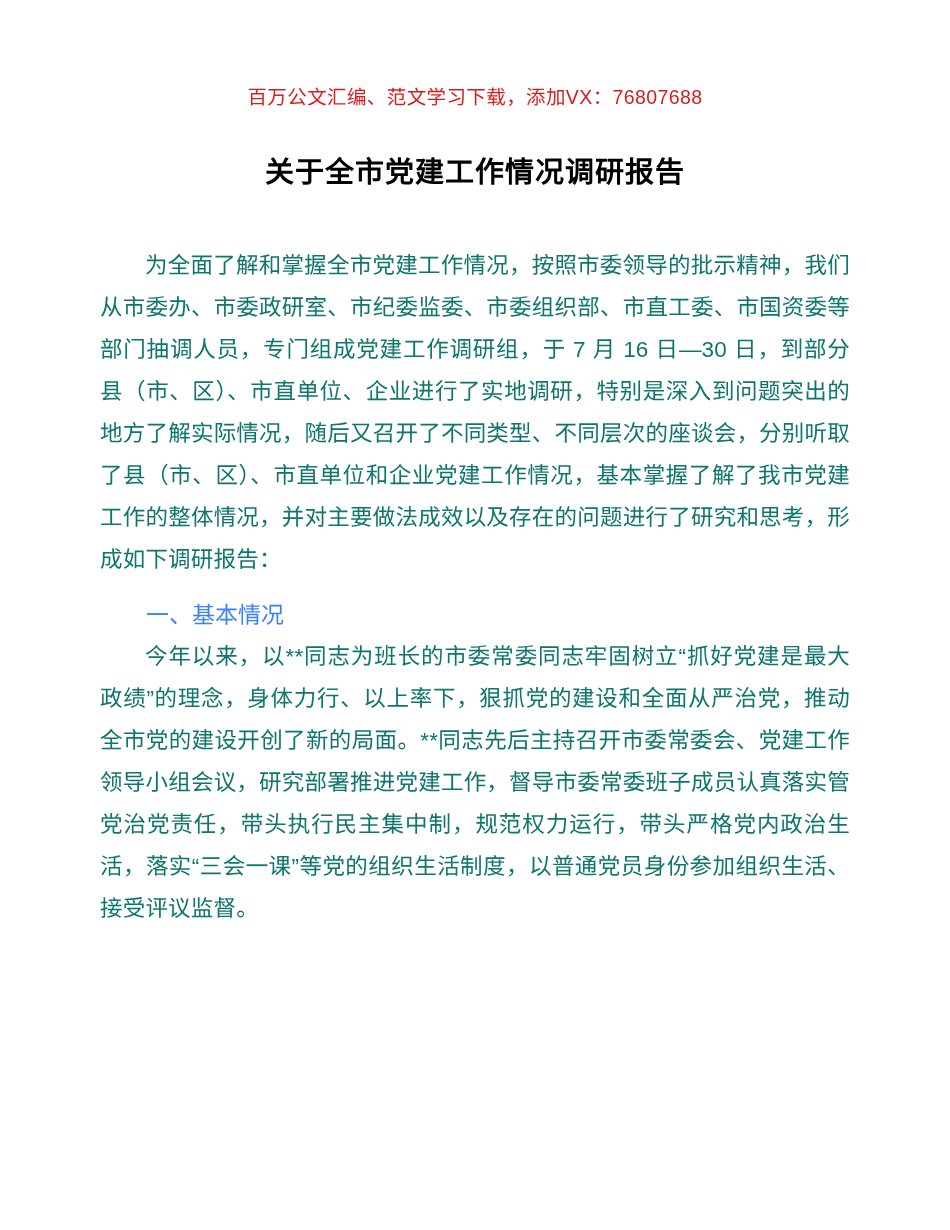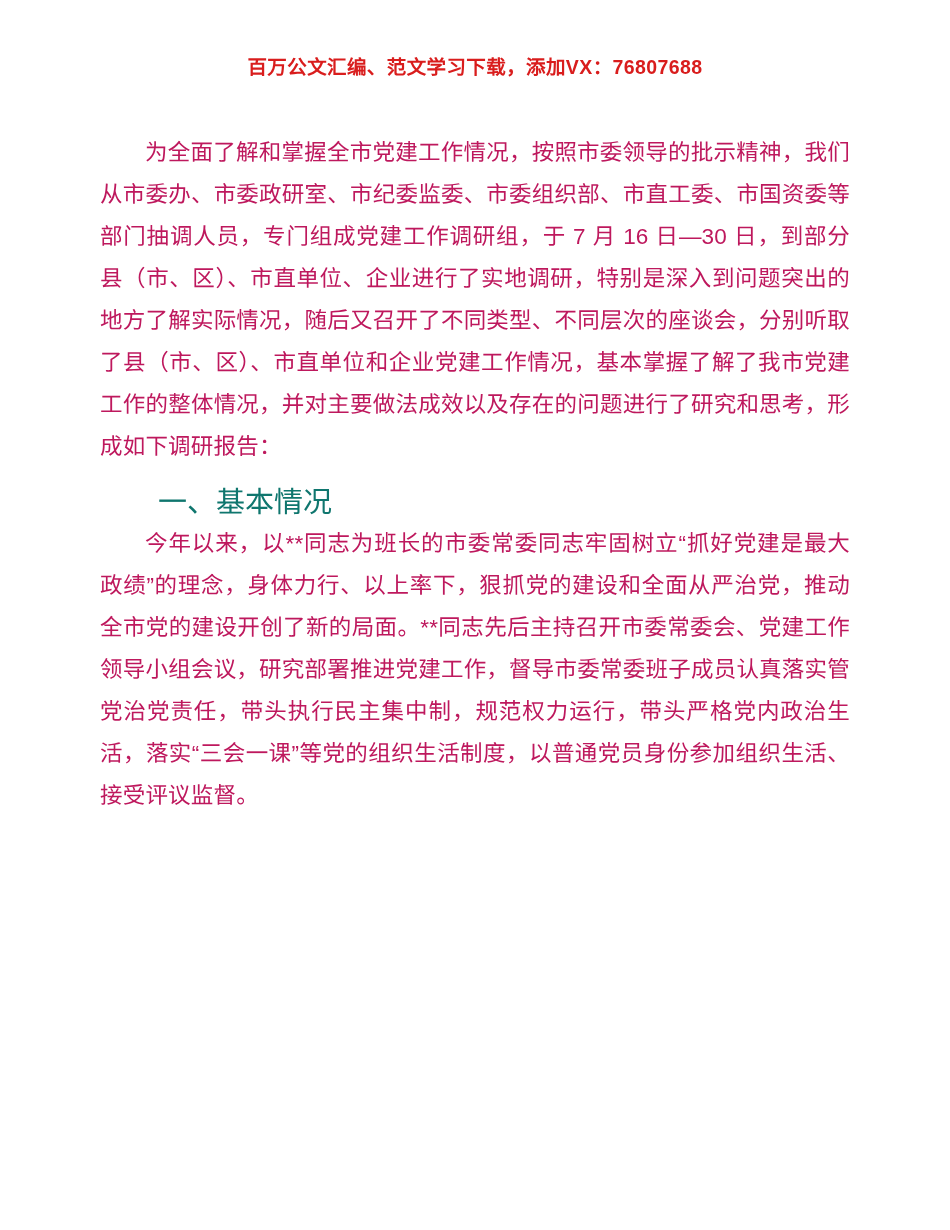--- a/index.html
+++ b/index.html
@@ -16,25 +16,25 @@
   }
   .page {
     position: relative;
     width: 950px;
     height: 1230px;
     box-sizing: border-box;
     padding: 0 100px;
     background: #ffffff;
   }
   .ad-banner {
-    margin-top: 55px;
+    margin-top: 85px;
     text-align: center;
     color: #d91d1d;
     font-size: 19.5px;
-    font-weight: bold;
+    font-weight: normal;
     letter-spacing: 0.4px;
     line-height: 1.3;
     font-family: "Liberation Sans", "DejaVu Sans", sans-serif;
   }
   .doc-title {
     margin-top: 42px;
     text-align: center;
     font-size: 29px;
     font-weight: bold;
     letter-spacing: 1px;
@@ -45,39 +45,40 @@
     margin-top: 52px;
   }
   p.para {
     margin: 0 0 2px 0;
     font-size: 22.5px;
     line-height: 42px;
     text-align: justify;
     text-justify: inter-ideograph;
     text-indent: 2em;
     letter-spacing: 0.2px;
-    color: #be185d;
+    color: #0f766e;
   }
   p.para.spaced {
   }
   p.heading {
     margin: 13px 0 0 0;
-    font-size: 29px;
+    font-size: 23px;
     line-height: 42px;
     text-indent: 2em;
-    color: #0f766e;
+    color: #3b82f6;
   }
 </style>
 </head>
 <body>
 
 <div class="page">
 
   <div class="ad-banner">百万公文汇编、范文学习下载，添加VX：76807688</div>
 
+  <h1 class="doc-title">关于全市党建工作情况调研报告</h1>
 
   <div class="body-text">
     <p class="para">为全面了解和掌握全市党建工作情况，按照市委领导的批示精神，我们从市委办、市委政研室、市纪委监委、市委组织部、市直工委、市国资委等部门抽调人员，专门组成党建工作调研组，于 7 月 16 日—30 日，到部分县（市、区）、市直单位、企业进行了实地调研，特别是深入到问题突出的地方了解实际情况，随后又召开了不同类型、不同层次的座谈会，分别听取了县（市、区）、市直单位和企业党建工作情况，基本掌握了解了我市党建工作的整体情况，并对主要做法成效以及存在的问题进行了研究和思考，形成如下调研报告：</p>
 
     <p class="heading">一、基本情况</p>
 
     <p class="para spaced">今年以来，以**同志为班长的市委常委同志牢固树立“抓好党建是最大政绩”的理念，身体力行、以上率下，狠抓党的建设和全面从严治党，推动全市党的建设开创了新的局面。**同志先后主持召开市委常委会、党建工作领导小组会议，研究部署推进党建工作，督导市委常委班子成员认真落实管党治党责任，带头执行民主集中制，规范权力运行，带头严格党内政治生活，落实“三会一课”等党的组织生活制度，以普通党员身份参加组织生活、接受评议监督。</p>
 
   </div>
 

